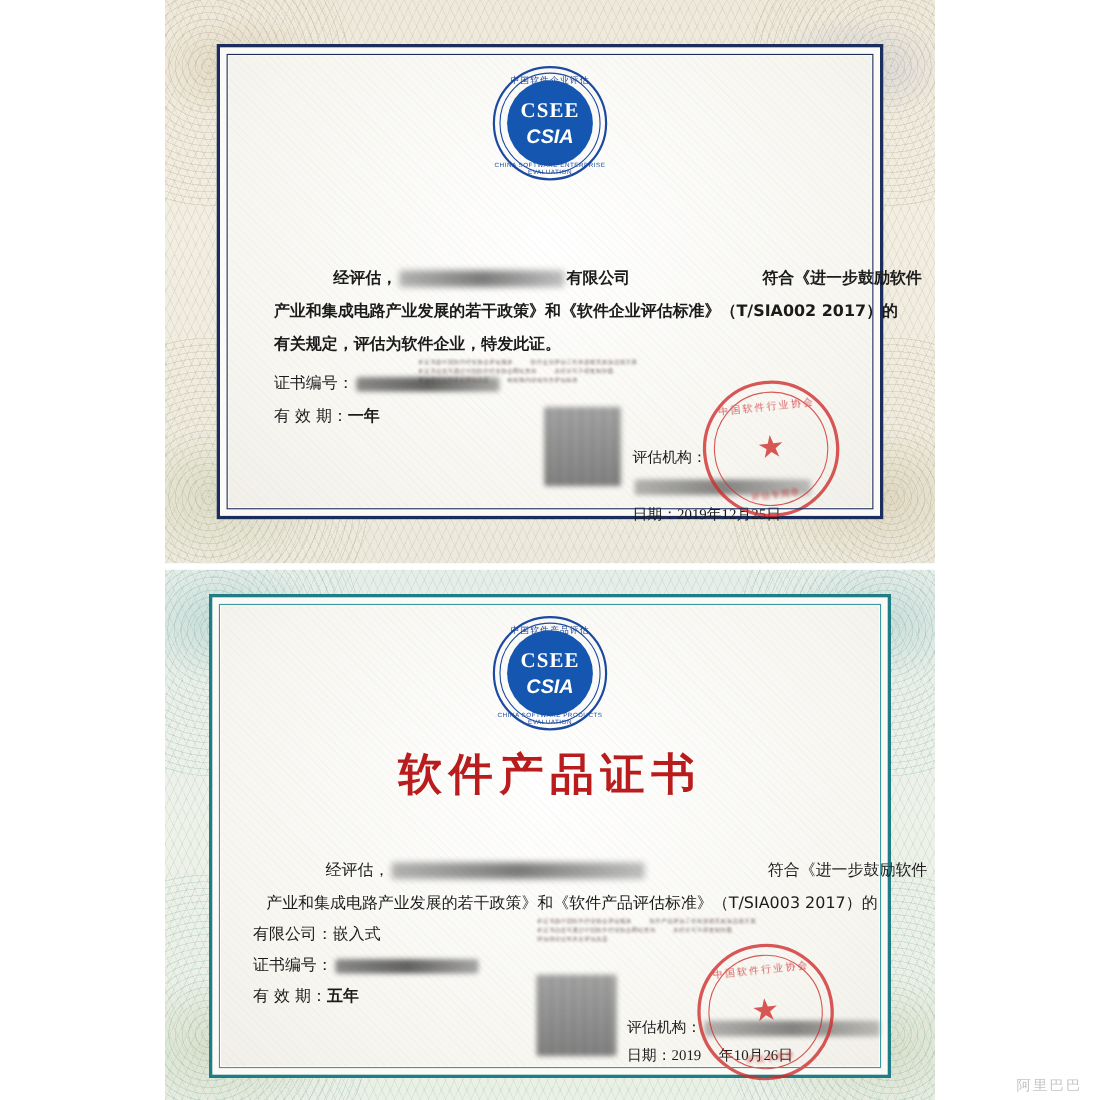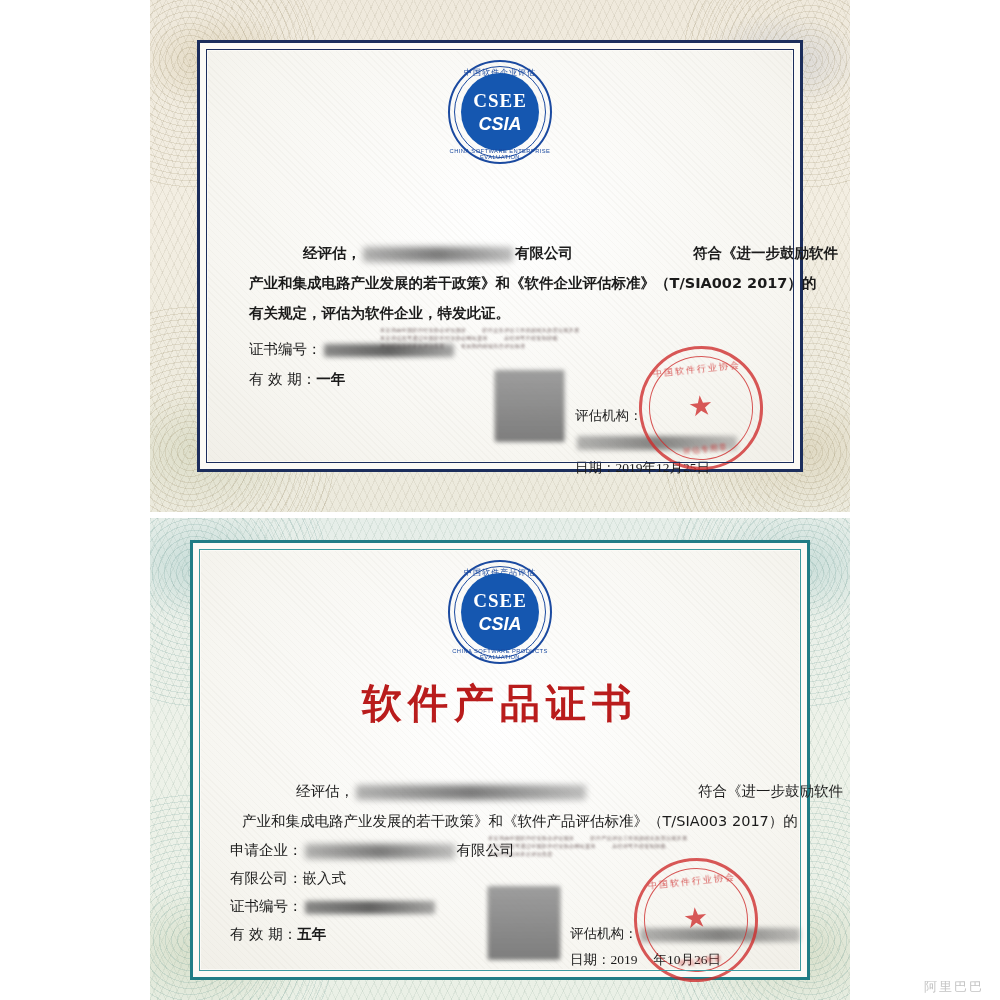--- a/index.html
+++ b/index.html
@@ -451,23 +451,20 @@
           </div>
           <div class="line">产业和集成电路产业发展的若干政策》和《软件产品评估标准》（T/SIA003  2017）的</div>
         </div>
 
         <div class="microprint" style="left:290px; top:286px; width:220px;">本证书由中国软件行业协会评估颁发　　　软件产品评估工作依据相关政策法规开展
 本证书信息可通过中国软件行业协会网站查询　　　未经许可不得复制转载
 评估结论仅对本次评估负责</div>
 
         <div class="body-text" style="top:288px; left:32px; line-height:28px;">
           <div class="line">
-            <span>申请企业：</span><span class="blur-name"></span><span>有限公司</span>
-          </div>
-          <div class="line">
             <span>有限公司：</span><span>嵌入式</span>
           </div>
           <div class="line">
             <span>证书编号：</span><span class="blur-num"></span>
           </div>
           <div class="line">
             <span>有 效 期：</span><span style="font-weight:bold;">五年</span>
           </div>
         </div>
 

